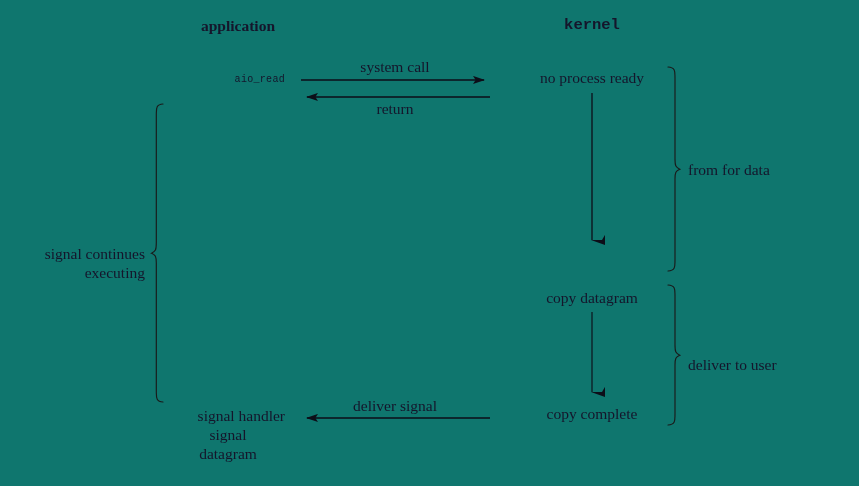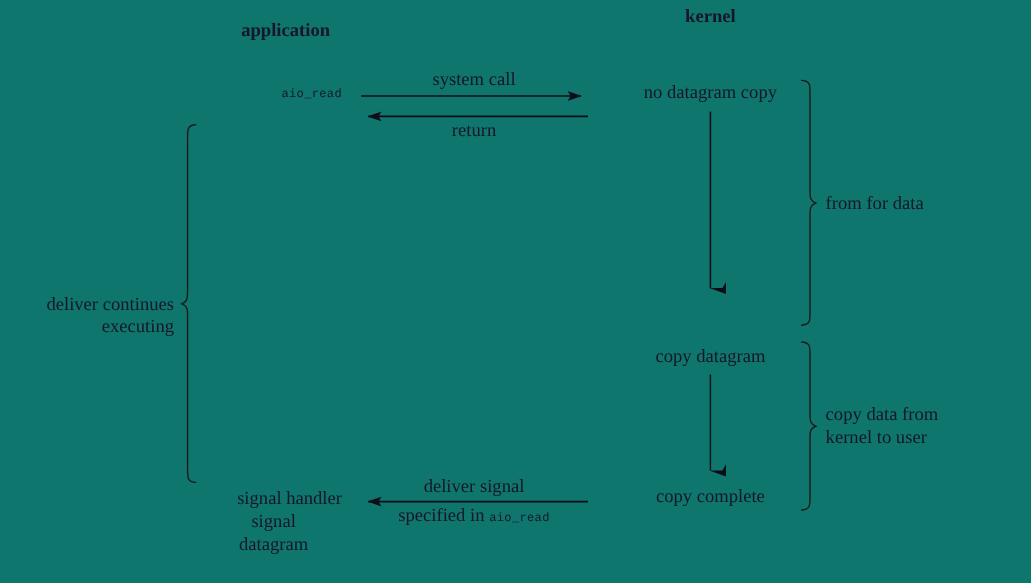--- a/index.html
+++ b/index.html
@@ -113,50 +113,46 @@
              C676,285.5 674.8,290 675,296
              L675,345
              C675,352 675.8,353.5 679.8,355.2
              C675.8,356.9 675,358.4 675,365
              L675,414
              C674.8,420 676,424.5 668,425"></path>
   </svg>
 
   <div class="txt bold center" style="left:238px; top:16px;">application</div>
 
-  <div class="txt bold center" style="left:592px; top:4px;">kernel</div>
+  <div class="txt bold center" style="left:592px; top:16px;font-family:Liberation Mono, monospace;">kernel</div>
 
   <div class="txt mono right" style="left:285px; top:70px;">aio_read</div>
 
   <div class="txt center" style="left:395px; top:57px;">system call</div>
 
   <div class="txt center" style="left:395px; top:99px;">return</div>
 
-  <div class="txt center" style="left:592px; top:68px;">no datagram copy</div>
+  <div class="txt center" style="left:592px; top:68px;">no process ready</div>
 
 
   <div class="txt center" style="left:592px; top:404px;">copy complete</div>
 
   <div class="txt center" style="left:592px; top:288px;">copy datagram</div>
 
   <div class="txt left" style="left:688px; top:160px;">from for data</div>
 
-  <div class="txt left" style="left:688px; top:336px;">copy data from</div>
 
-  <div class="txt left" style="left:688px; top:355px;">kernel to user</div>
+  <div class="txt left" style="left:688px; top:355px;">deliver to user</div>
 
-  <div class="txt right" style="left:145px; top:244px;">deliver continues</div>
+  <div class="txt right" style="left:145px; top:244px;">signal continues</div>
 
   <div class="txt right" style="left:145px; top:263px;">executing</div>
 
   <div class="txt center" style="left:395px; top:396px;">deliver signal</div>
 
-  <div class="txt center" style="left:395px; top:420px;">
-    <span>specified in</span><span> </span><span class="mono">aio_read</span>
-  </div>
 
   <div class="txt right" style="left:285px; top:406px;">signal handler</div>
 
   <div class="txt center" style="left:228px; top:425px;">signal</div>
 
   <div class="txt center" style="left:228px; top:444px;">datagram</div>
 
 </div>
 
 </body></html>

